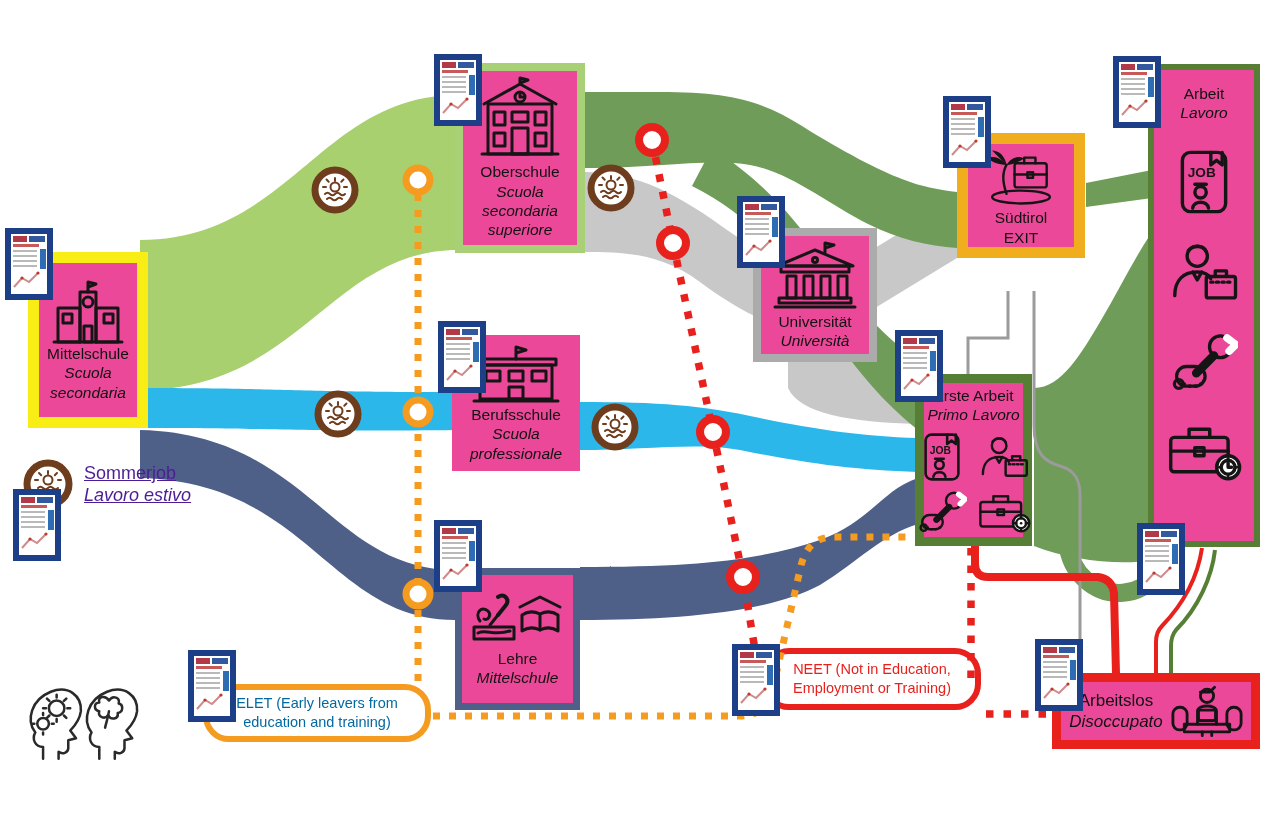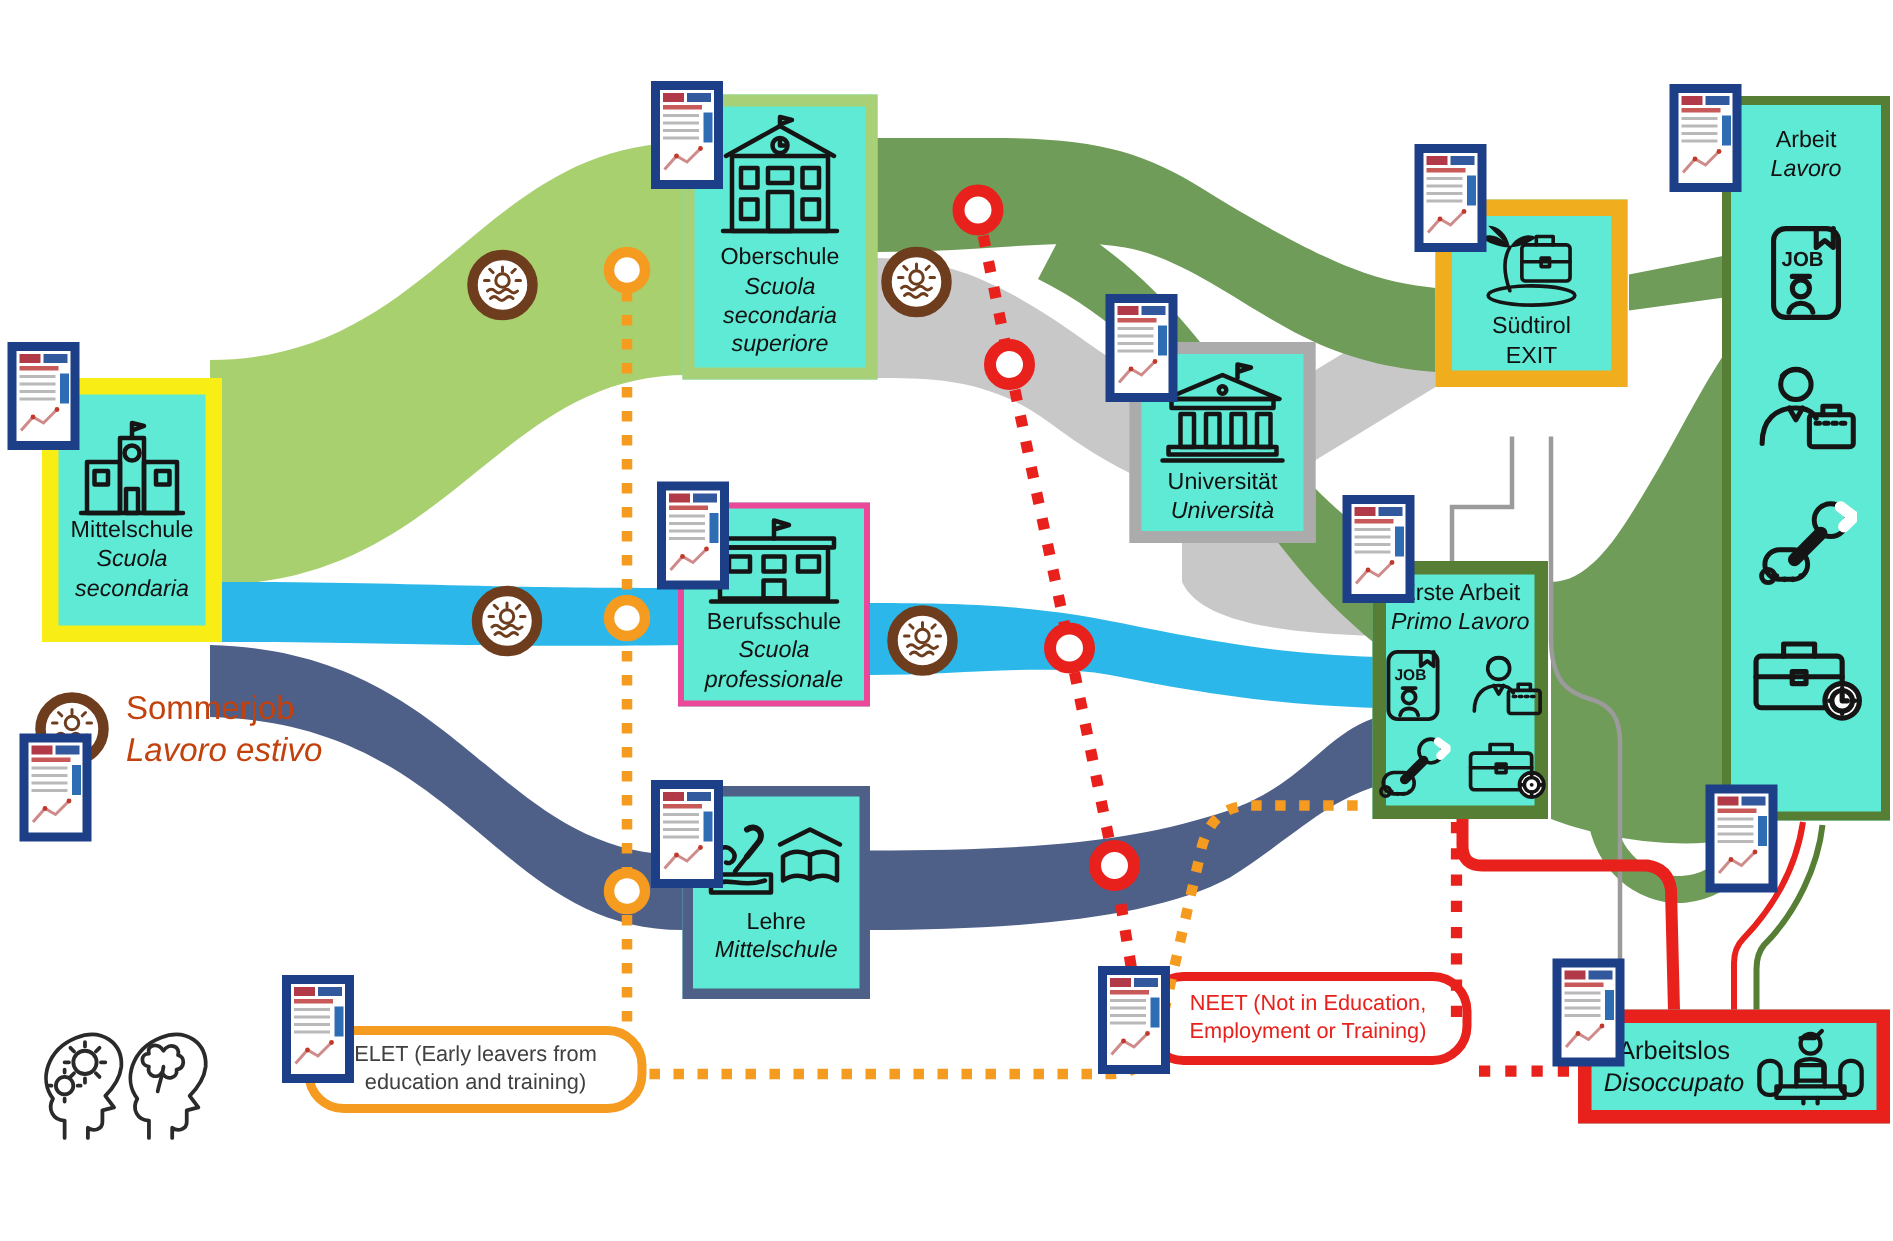--- a/index.html
+++ b/index.html
@@ -1,44 +1,44 @@
 <!DOCTYPE html>
 <html><head>
 <meta charset="utf-8">
 <style>
   html,body{margin:0;padding:0;background:#fff;}
   #stage{position:relative;width:1262px;height:827px;background:#fff;overflow:hidden;
          font-family:"Liberation Sans",sans-serif;color:#111;}
   svg.layer{position:absolute;left:0;top:0;pointer-events:none;}
   #flow-layer{z-index:1;}
   #marker-layer{z-index:3;}
-  .box{position:absolute;z-index:2;background:#5eead4;display:flex;flex-direction:column;
+  .box{position:absolute;z-index:2;background:#ec4899;display:flex;flex-direction:column;
        align-items:center;justify-content:center;text-align:center;
        font-size:15px;line-height:1.25;box-sizing:border-box;}
   .box .ttl{font-size:15.5px;}
   .it{font-style:italic;}
   .icon-svg{display:block;}
   .lineart{fill:none;stroke:#151515;stroke-width:3;stroke-linecap:round;stroke-linejoin:round;}
   #mittelschule{left:28px;top:252px;width:120px;height:176px;border:11px solid #f8ee15;}
   #oberschule{left:455px;top:63px;width:130px;height:190px;border:8px solid #a8d076;}
   #berufsschule{left:452px;top:335px;width:128px;height:136px;border:4px solid #ec4899;}
-  #lehre{left:455px;top:524px;width:125px;height:142px;border:7px solid #4e5f88;}
+  #lehre{left:455px;top:568px;width:125px;height:142px;border:7px solid #4e5f88;}
   #universitaet{left:753px;top:228px;width:124px;height:134px;border:8px solid #ababab;}
   #exit{left:957px;top:133px;width:128px;height:125px;border:11px solid #f0ad1d;justify-content:flex-end;}
   #erste-arbeit{left:915px;top:374px;width:117px;height:172px;border:9px solid #567f35;}
   #arbeit{left:1148px;top:64px;width:112px;height:483px;border:6px solid #567f35;justify-content:flex-start;padding-top:14px;}
   #arbeit .icon-svg{margin-top:26px;}
   #arbeitslos{left:1052px;top:673px;width:208px;height:76px;border:9px solid #e8211d;flex-direction:row;gap:8px;}
   #arbeitslos .ttl{font-size:17px;}
   .pill{position:absolute;z-index:2;background:#fff;display:flex;align-items:center;justify-content:center;
         text-align:center;font-size:14.5px;line-height:1.3;border-radius:26px;box-sizing:border-box;padding:4px 10px;}
-  #elet{left:203px;top:684px;width:228px;height:58px;border:6px solid #f59b20;color:#404040;}
+  #elet{left:203px;top:684px;width:228px;height:58px;border:6px solid #f59b20;color:#0369a1;}
   #neet{left:763px;top:648px;width:218px;height:62px;border:6px solid #e8211d;color:#e8211d;}
   #sommerjob-legend{position:absolute;z-index:2;left:22px;top:458px;display:flex;align-items:center;gap:10px;}
-  #sommerjob-legend .txt{font-size:22px;color:#c2410c;line-height:1.25;}
+  #sommerjob-legend .txt{font-size:18px;color:#4c1d95;line-height:1.25;text-decoration:underline;}
   #heads{position:absolute;z-index:2;left:14px;top:668px;}
   .grid2{display:grid;grid-template-columns:1fr 1fr;gap:6px 10px;align-items:center;justify-items:center;margin-top:8px;}
 </style>
 </head>
 <body>
 
 <div id="stage">
 
   <svg id="flow-layer" class="layer" width="1262" height="827" viewBox="0 0 1262 827">
 

